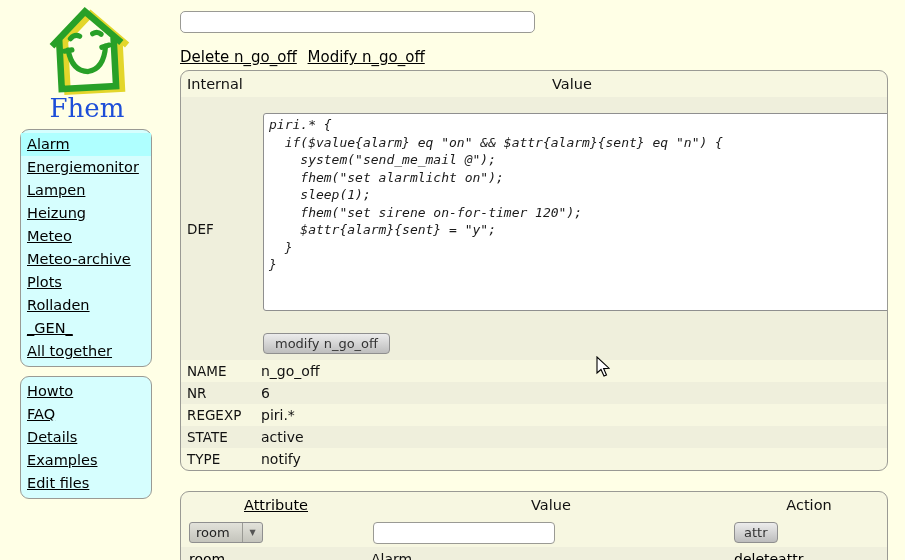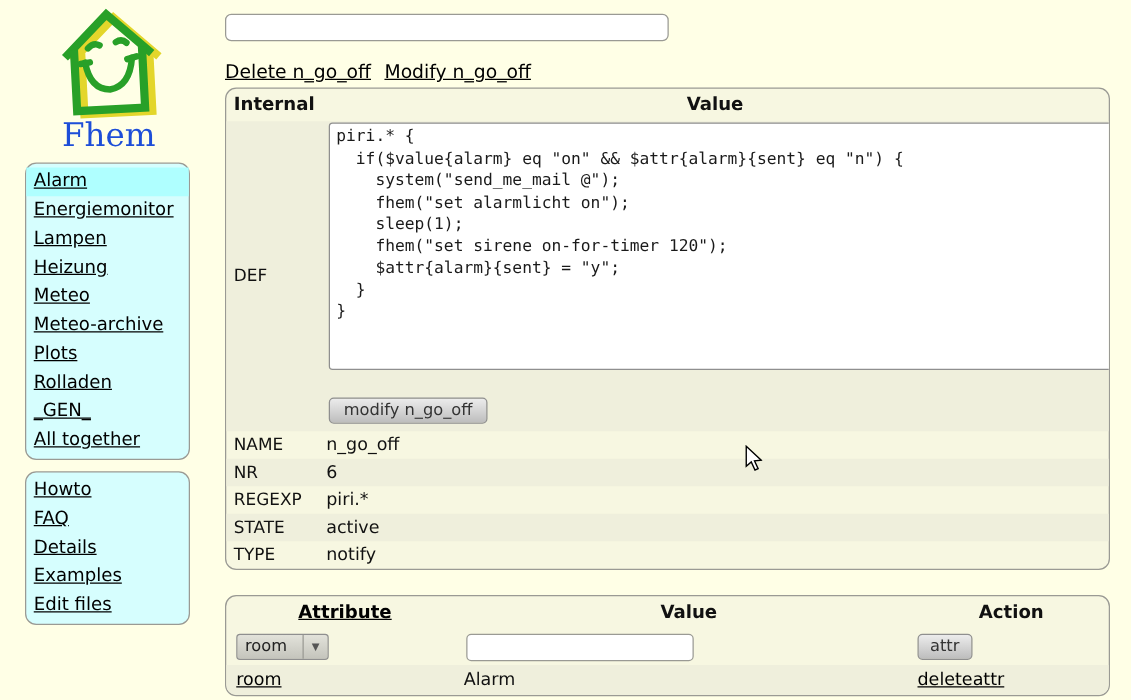--- a/index.html
+++ b/index.html
@@ -29,38 +29,38 @@
     font-family:inherit;font-size:13px;padding:1px 5px;
   }
   .cmd-links{margin-top:15px;font-size:15px;}
   .cmd-links a{margin-right:6px;}
   
   .block{
     border:1px solid #9a9a94;border-radius:9px;background:#F7F7E1;
     overflow:hidden;box-sizing:border-box;width:708px;
   }
   .detail-block{margin-top:4px;}
-  .hdr-row{display:grid;font-weight:bold;font-size:14.5px;}
+  .hdr-row{display:grid;font-weight:normal;font-size:14.5px;}
   .detail-grid{grid-template-columns:76px 1fr;}
   .detail-hdr{height:26px;align-items:center;}
   .detail-hdr .cell{padding-left:6px;}
   .detail-hdr .center{text-align:center;padding-left:0;}
   .row{display:grid;grid-template-columns:76px 1fr;align-items:center;}
   .row.odd{background:#EFEFDC;}
   .row .lbl{padding-left:6px;font-size:13.5px;}
   .row .val{padding-left:4px;font-size:14px;}
   .kv-row{height:22px;}
   .def-row{align-items:stretch;}
   .def-row .lbl{display:flex;align-items:center;}
   .def-code{
-    display:block;margin:1px 2px 0 2px;width:618px;height:192px;
+    display:block;margin:16px 2px 0 2px;width:618px;height:192px;
     font-family:"DejaVu Sans Mono","Liberation Mono",monospace;
     font-size:13px;line-height:17.5px;color:#1a1a1a;
     background:#fff;border:1px solid #8f8f8f;border-radius:3px;
-    padding:2px 5px;resize:none;white-space:pre;overflow:hidden;
+    padding:2px 5px;resize:none;white-space:pre;overflow:hidden;font-style:italic;
   }
   .btn{
     display:inline-block;
     background:linear-gradient(#ececec,#bdbdbd);
     border:1px solid #8f8f8f;border-radius:4px;
     font-size:13px;color:#333;padding:2px 11px;margin:6px 0 6px 2px;
     font-family:inherit;cursor:pointer;
   }
   
   .attr-block{margin-top:20px;}

